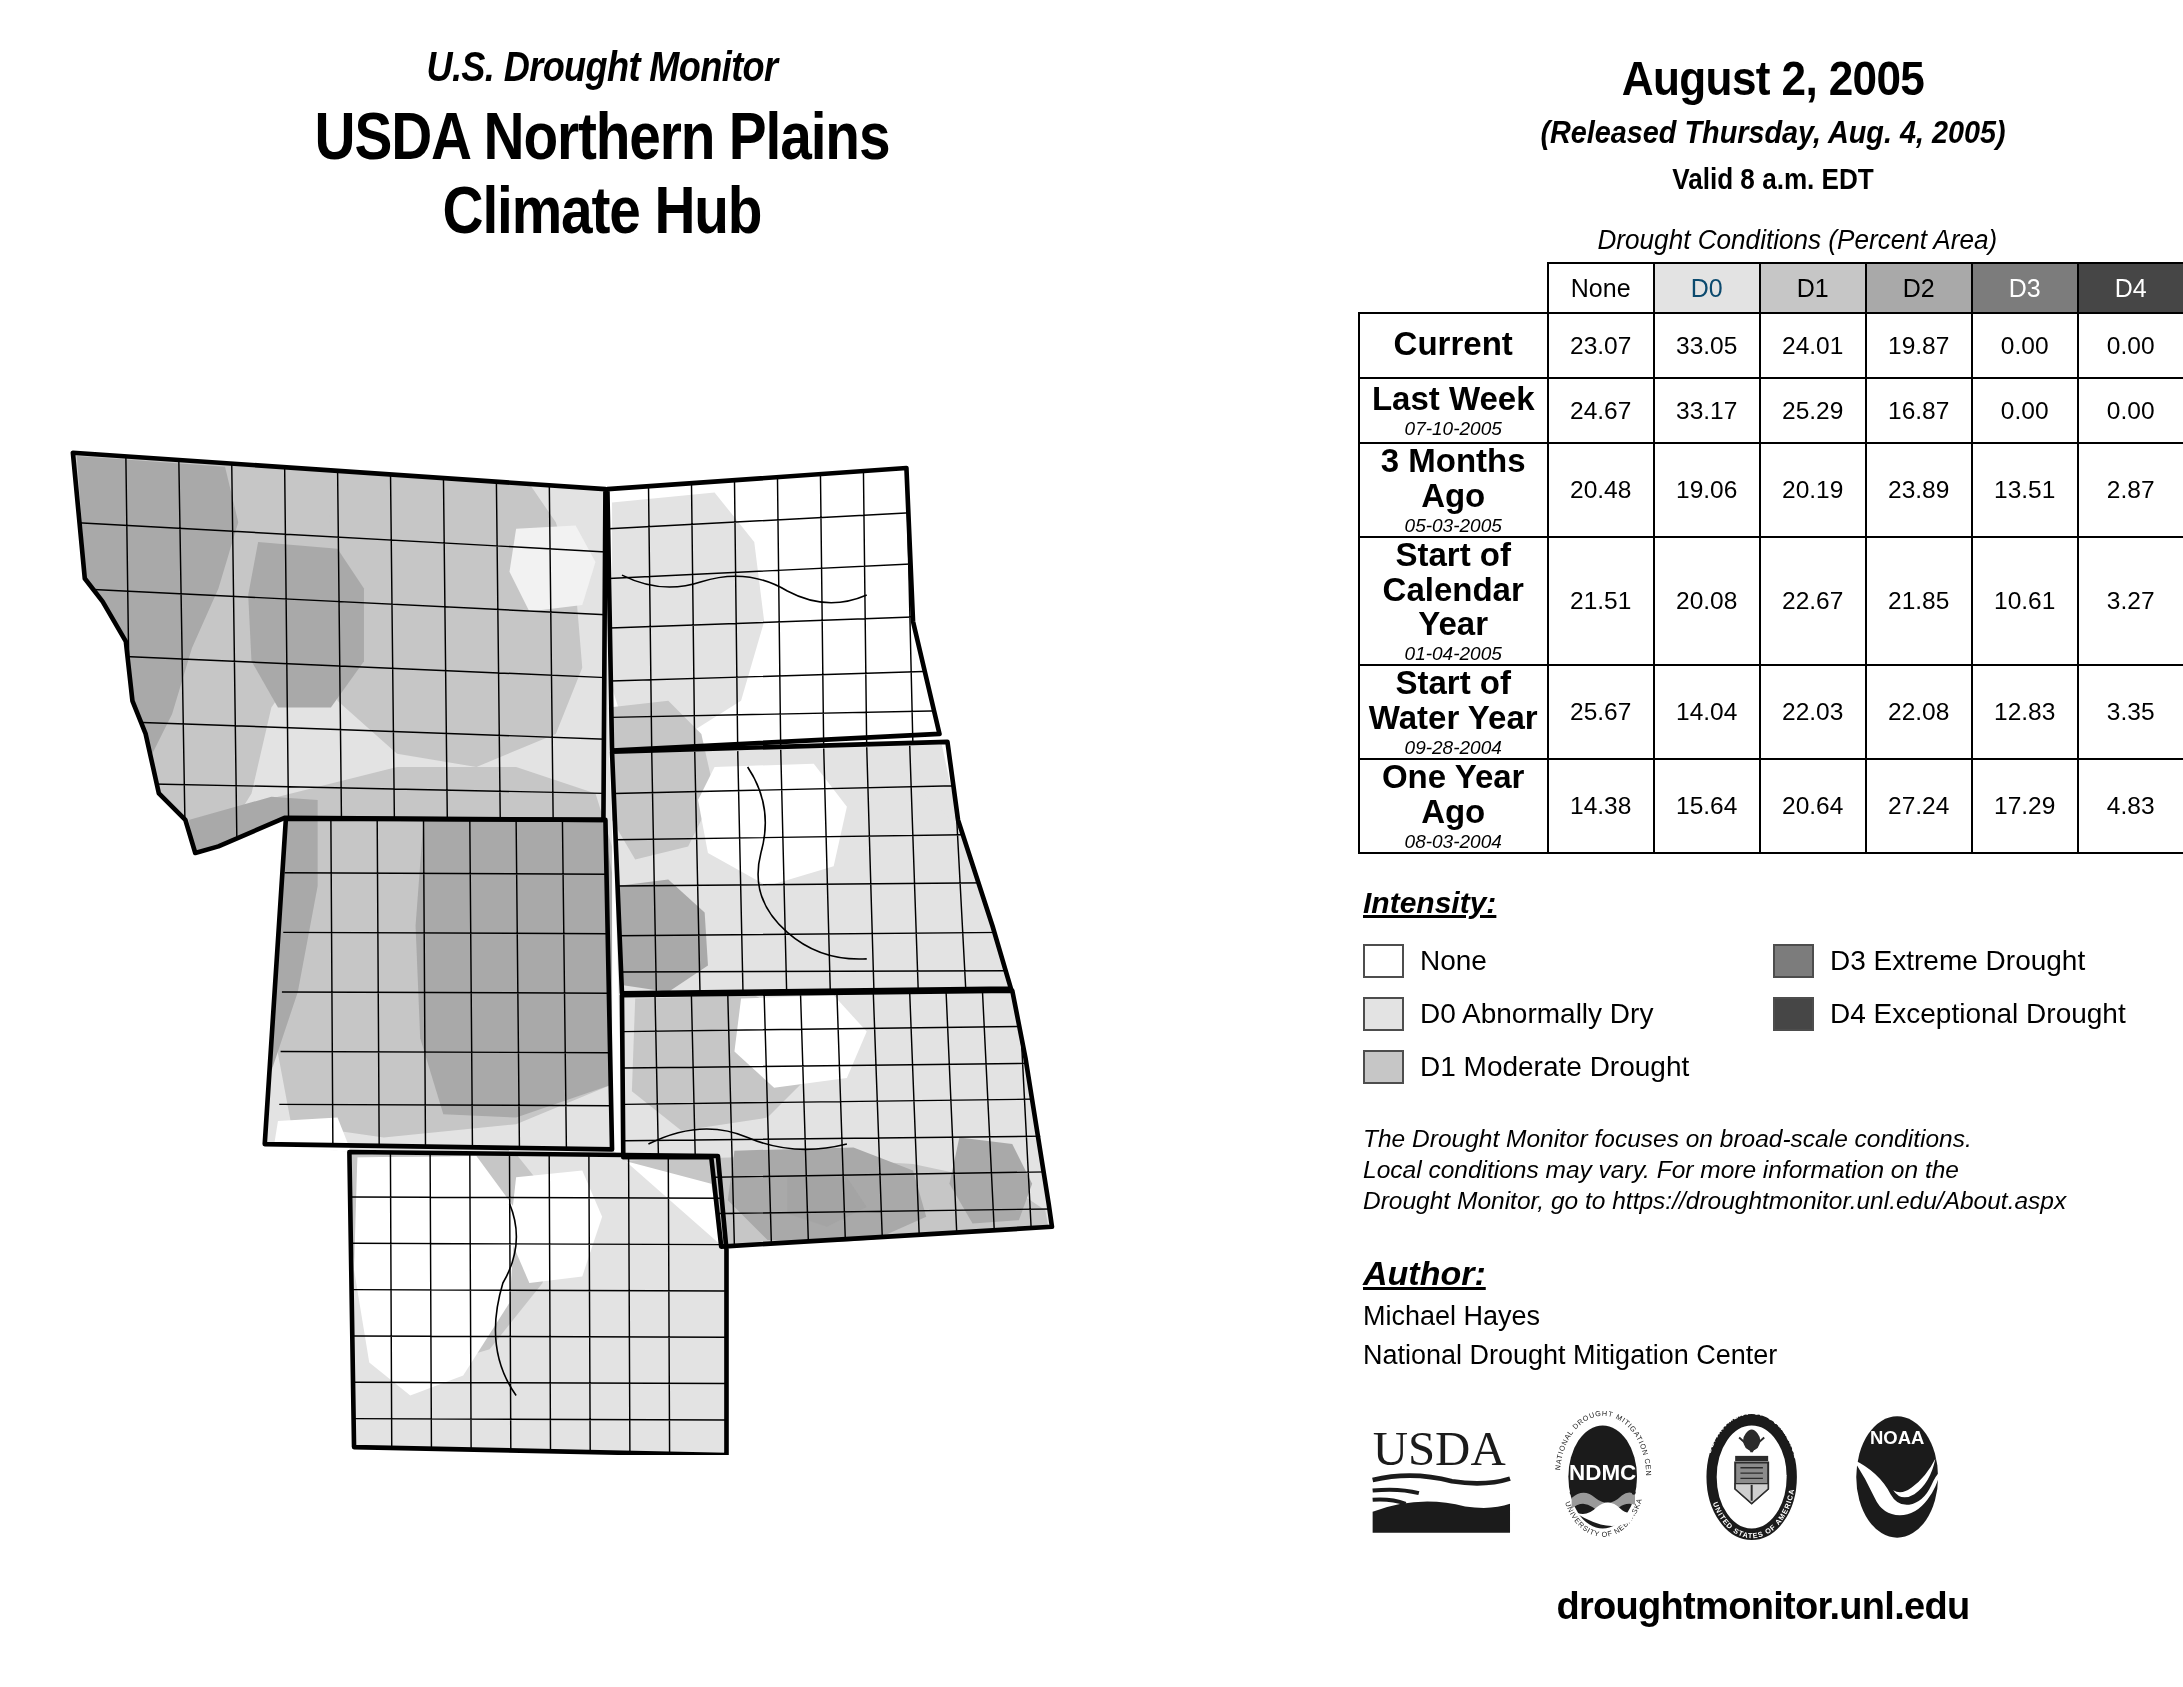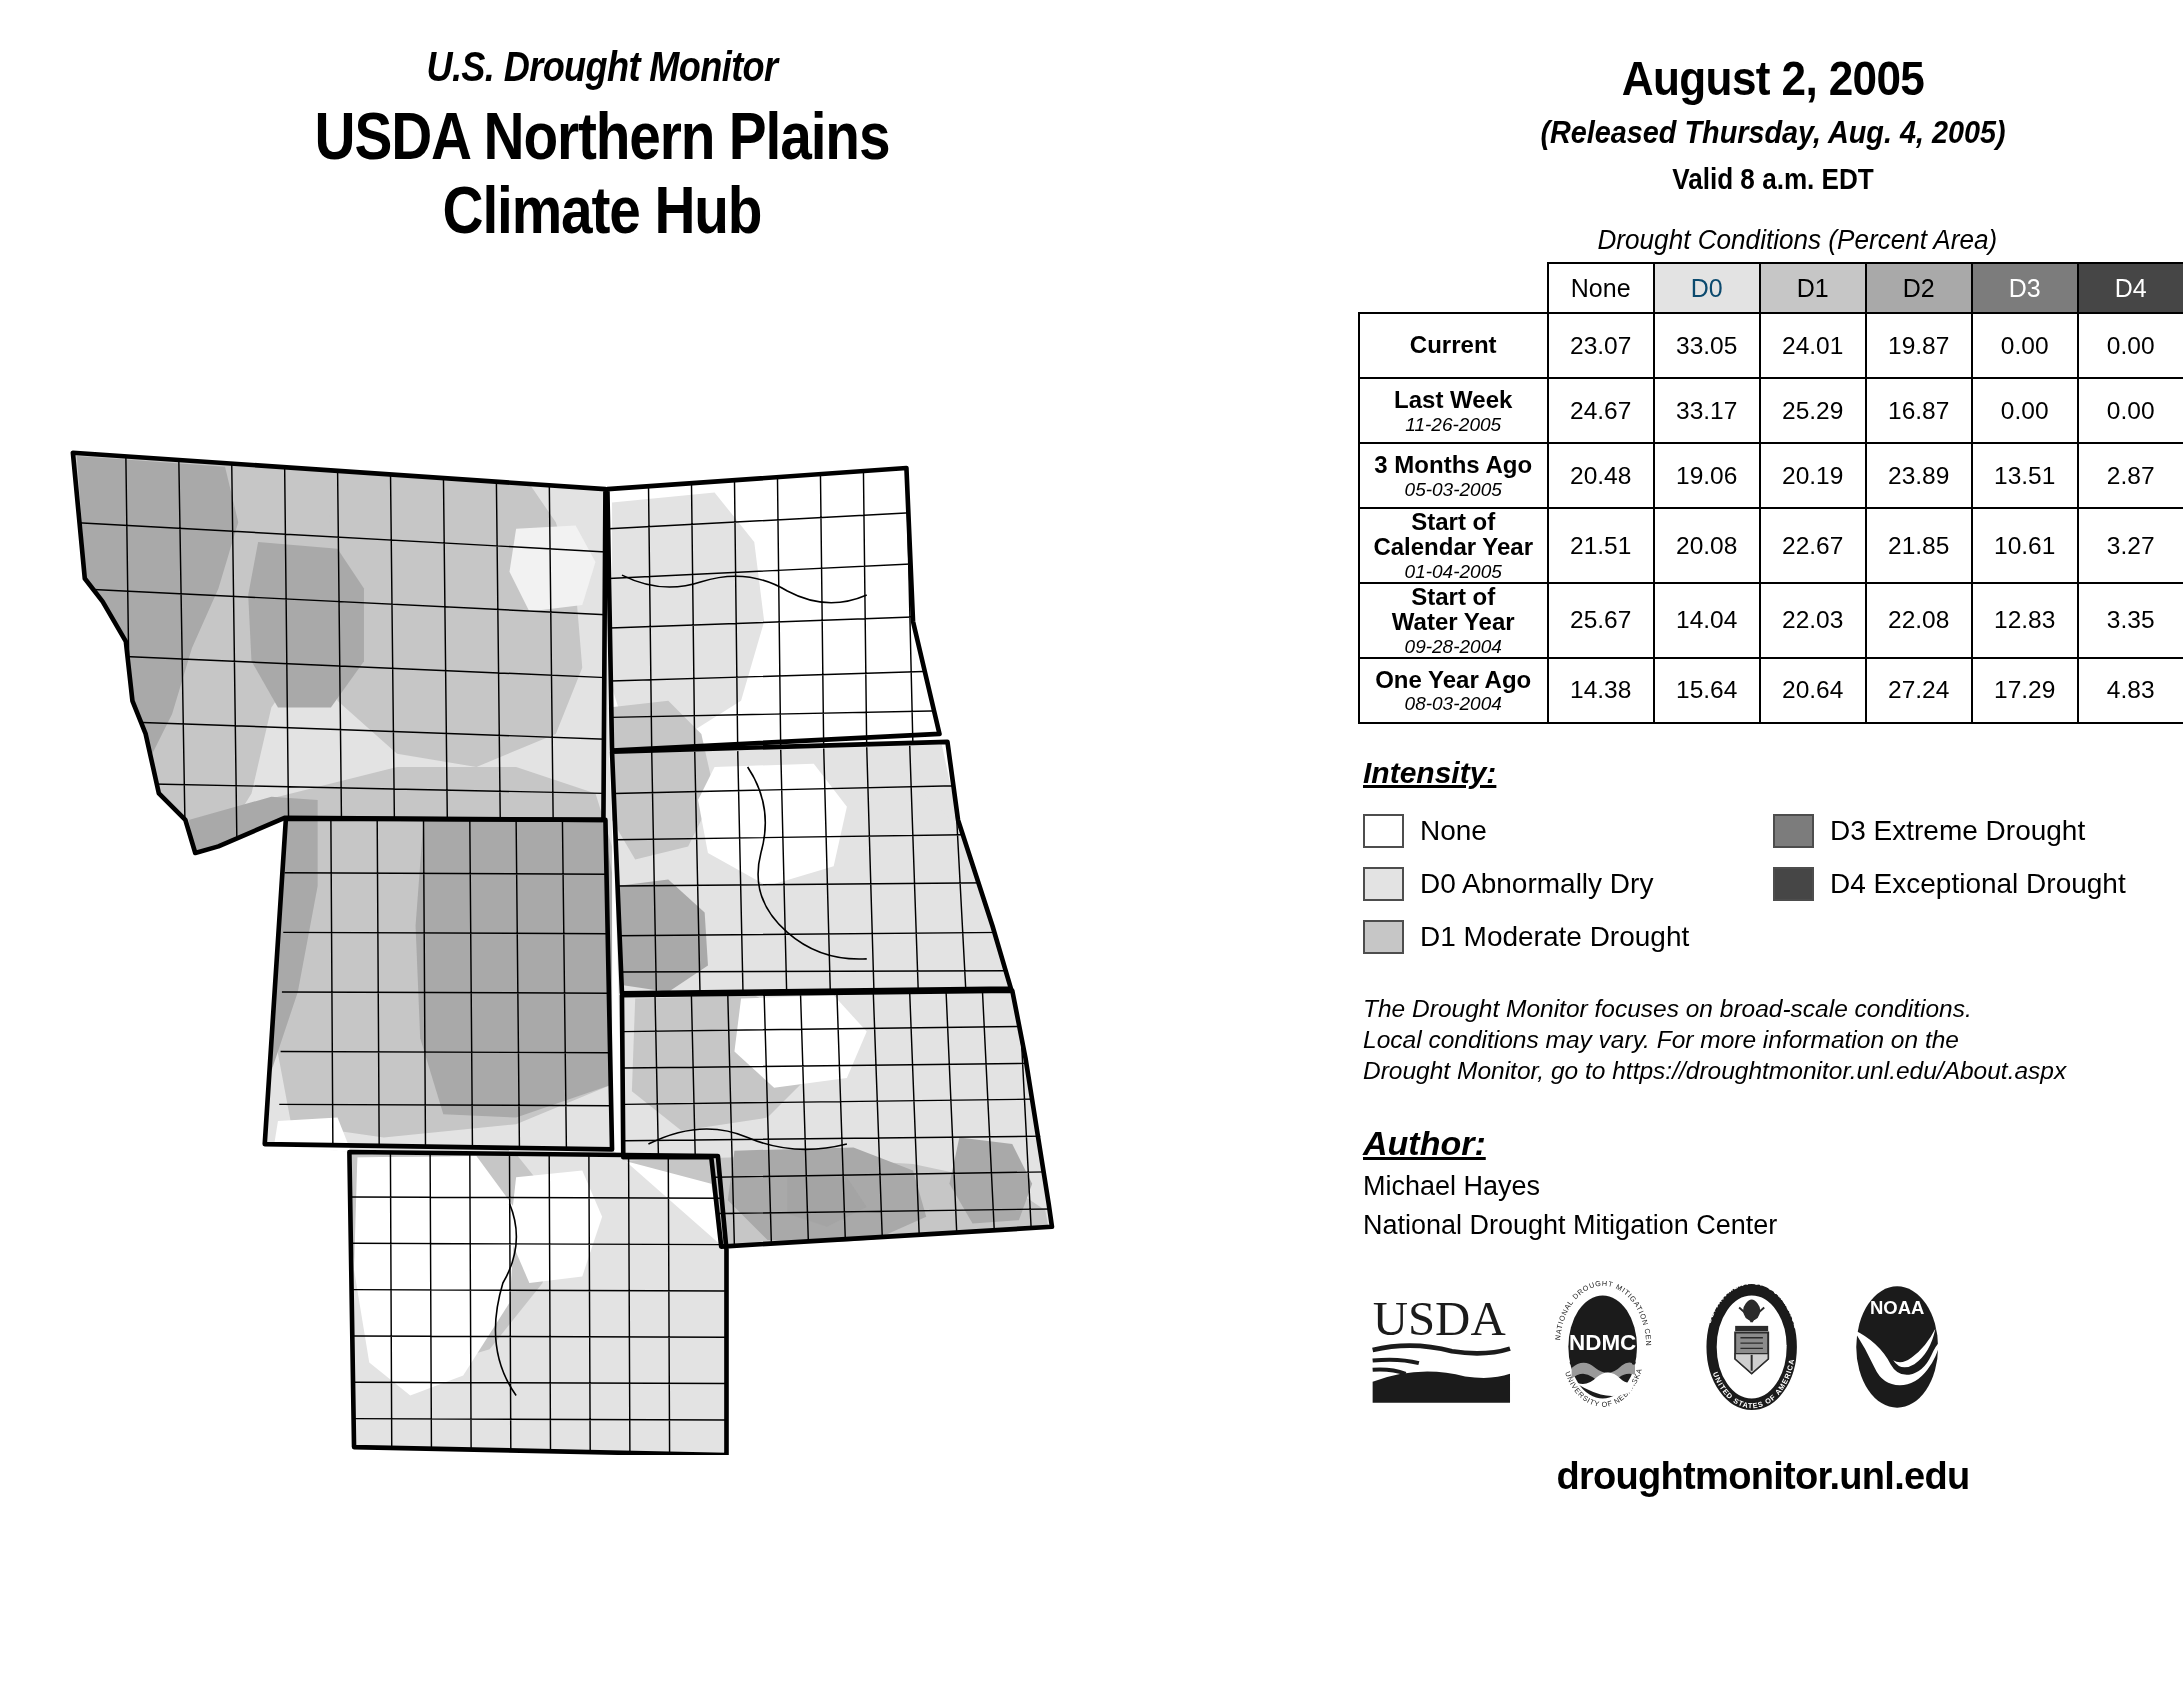--- a/index.html
+++ b/index.html
@@ -55,21 +55,21 @@
   table.cond col.val { width:106px; }
   table.cond thead th { height:48px; font-size:25px; font-weight:normal; }
   table.cond thead th.spacer { border:none; }
   .hdr-none { background:#ffffff; color:#000; }
   .hdr-d0 { background:#e3e3e3; color:#0c4a6e; }
   .hdr-d1 { background:#c6c6c6; color:#000; }
   .hdr-d2 { background:#a9a9a9; color:#000; }
   .hdr-d3 { background:#7c7c7c; color:#fff; }
   .hdr-d4 { background:#464646; color:#fff; }
   td.rowlabel { padding:4px 2.6px; line-height:1.05; }
-  td.rowlabel .rl-main { font-weight:bold; font-size:24px; display:block; }
+  td.rowlabel .rl-main { font-weight:bold; font-size:33px; display:block; }
   td.rowlabel .rl-date { font-style:italic; font-size:19px; display:block; margin-top:2.6px; }
 
   
   .legend { margin-top:32px; }
   .legend-title {
     font-size:30px; font-style:italic; font-weight:bold;
     text-decoration:underline; margin-bottom:14.6px;
   }
   .legend-grid { display:flex; }
   .legend-col { width:413px; }
@@ -291,21 +291,21 @@
           <td>23.07</td>
           <td>33.05</td>
           <td>24.01</td>
           <td>19.87</td>
           <td>0.00</td>
           <td>0.00</td>
         </tr>
         <tr>
           <td class="rowlabel">
             <span class="rl-main">Last Week</span>
-            <span class="rl-date">11-26-2005</span>
+            <span class="rl-date">07-10-2005</span>
           </td>
           <td>24.67</td>
           <td>33.17</td>
           <td>25.29</td>
           <td>16.87</td>
           <td>0.00</td>
           <td>0.00</td>
         </tr>
         <tr>
           <td class="rowlabel">

